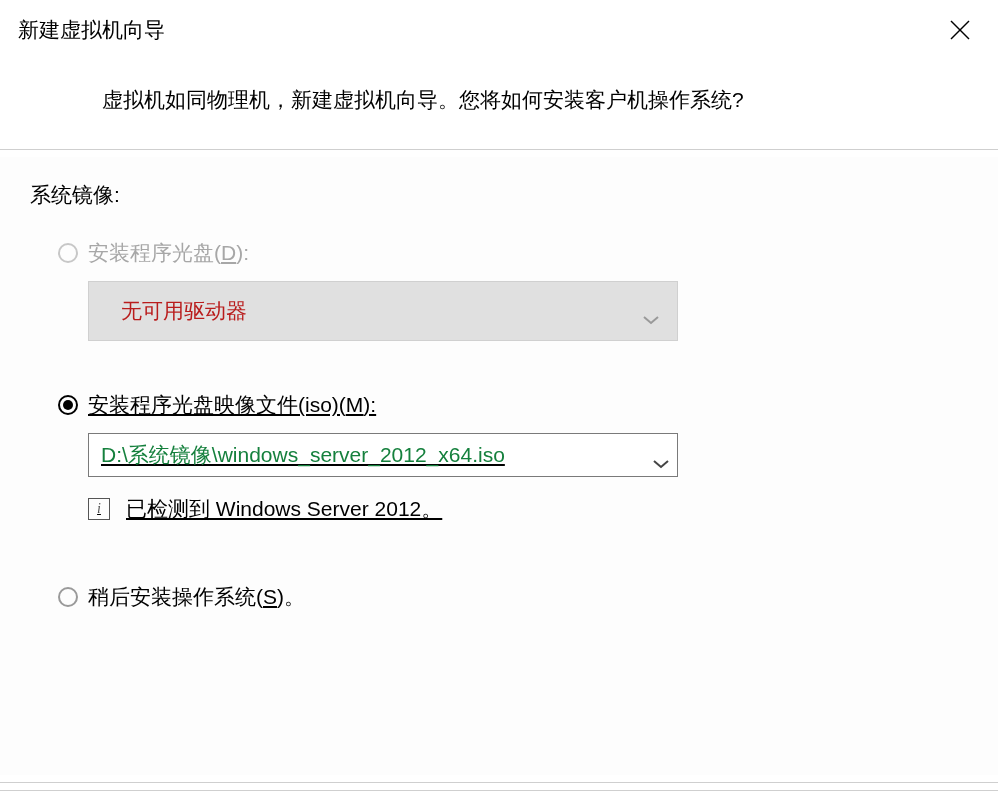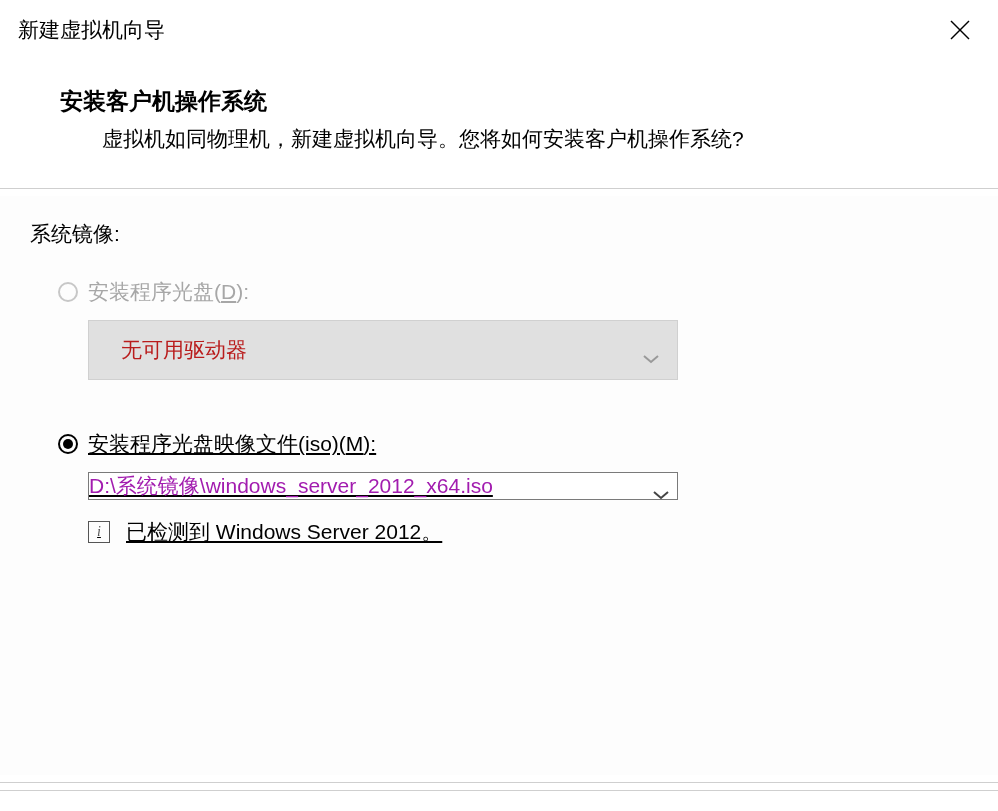--- a/index.html
+++ b/index.html
@@ -151,29 +151,29 @@
     }
     .iso-input-row {
       display: flex;
       align-items: center;
       margin-left: 30px;
       margin-top: 14px;
       gap: 30px;
     }
     .iso-combobox {
       width: 590px;
-      height: 28px;
+      height: 44px;
       border: 1.5px solid #7a7a7a;
       background: #fff;
       display: flex;
       align-items: center;
       justify-content: space-between;
-      padding: 0 8px 0 0;
-      font-size: 21px;
-      color: #a21caf;
+      padding: 0 8px 0 12px;
+      font-size: 21px;
+      color: #15803d;
     }
     .iso-combobox .chevron-down svg {
       stroke: #444;
     }
     .browse-button {
       width: 180px;
       height: 40px;
       background: #e1e1e1;
       border: 2px solid #0078d7;
       outline: 1px dotted #000;
@@ -235,21 +235,20 @@
     <div class="titlebar-title">新建虚拟机向导</div>
     <div class="close-btn">
       <svg viewBox="0 0 22 22">
         <line x1="2" y1="2" x2="20" y2="20"></line>
         <line x1="20" y1="2" x2="2" y2="20"></line>
       </svg>
     </div>
   </div>
 
   <div class="header-section">
-    <div class="header-title">安装客户机操作系统</div>
     <div class="header-subtitle">虚拟机如同物理机，新建虚拟机向导。您将如何安装客户机操作系统?</div>
   </div>
 
   <hr class="divider">
 
   <div class="content">
     <div class="section-label">系统镜像:</div>
 
     <div class="radio-group">
 
@@ -287,20 +286,26 @@
             </span>
           </div>
         </div>
         <div class="detected-row">
           <div class="info-icon">i</div>
           <div class="detected-text">已检测到 Windows Server 2012。</div>
         </div>
       </div>
 
       <div class="later-section">
+        <div class="radio-row">
+          <div class="radio-circle"></div>
+          <div class="radio-label">
+            <span>稍后安装操作系统(</span><span class="underline-key">S</span><span>)。</span>
+          </div>
+        </div>
       </div>
 
     </div>
   </div>
 
   <hr class="divider">
   <div class="bottom-section"></div>
 
 </div>
 

